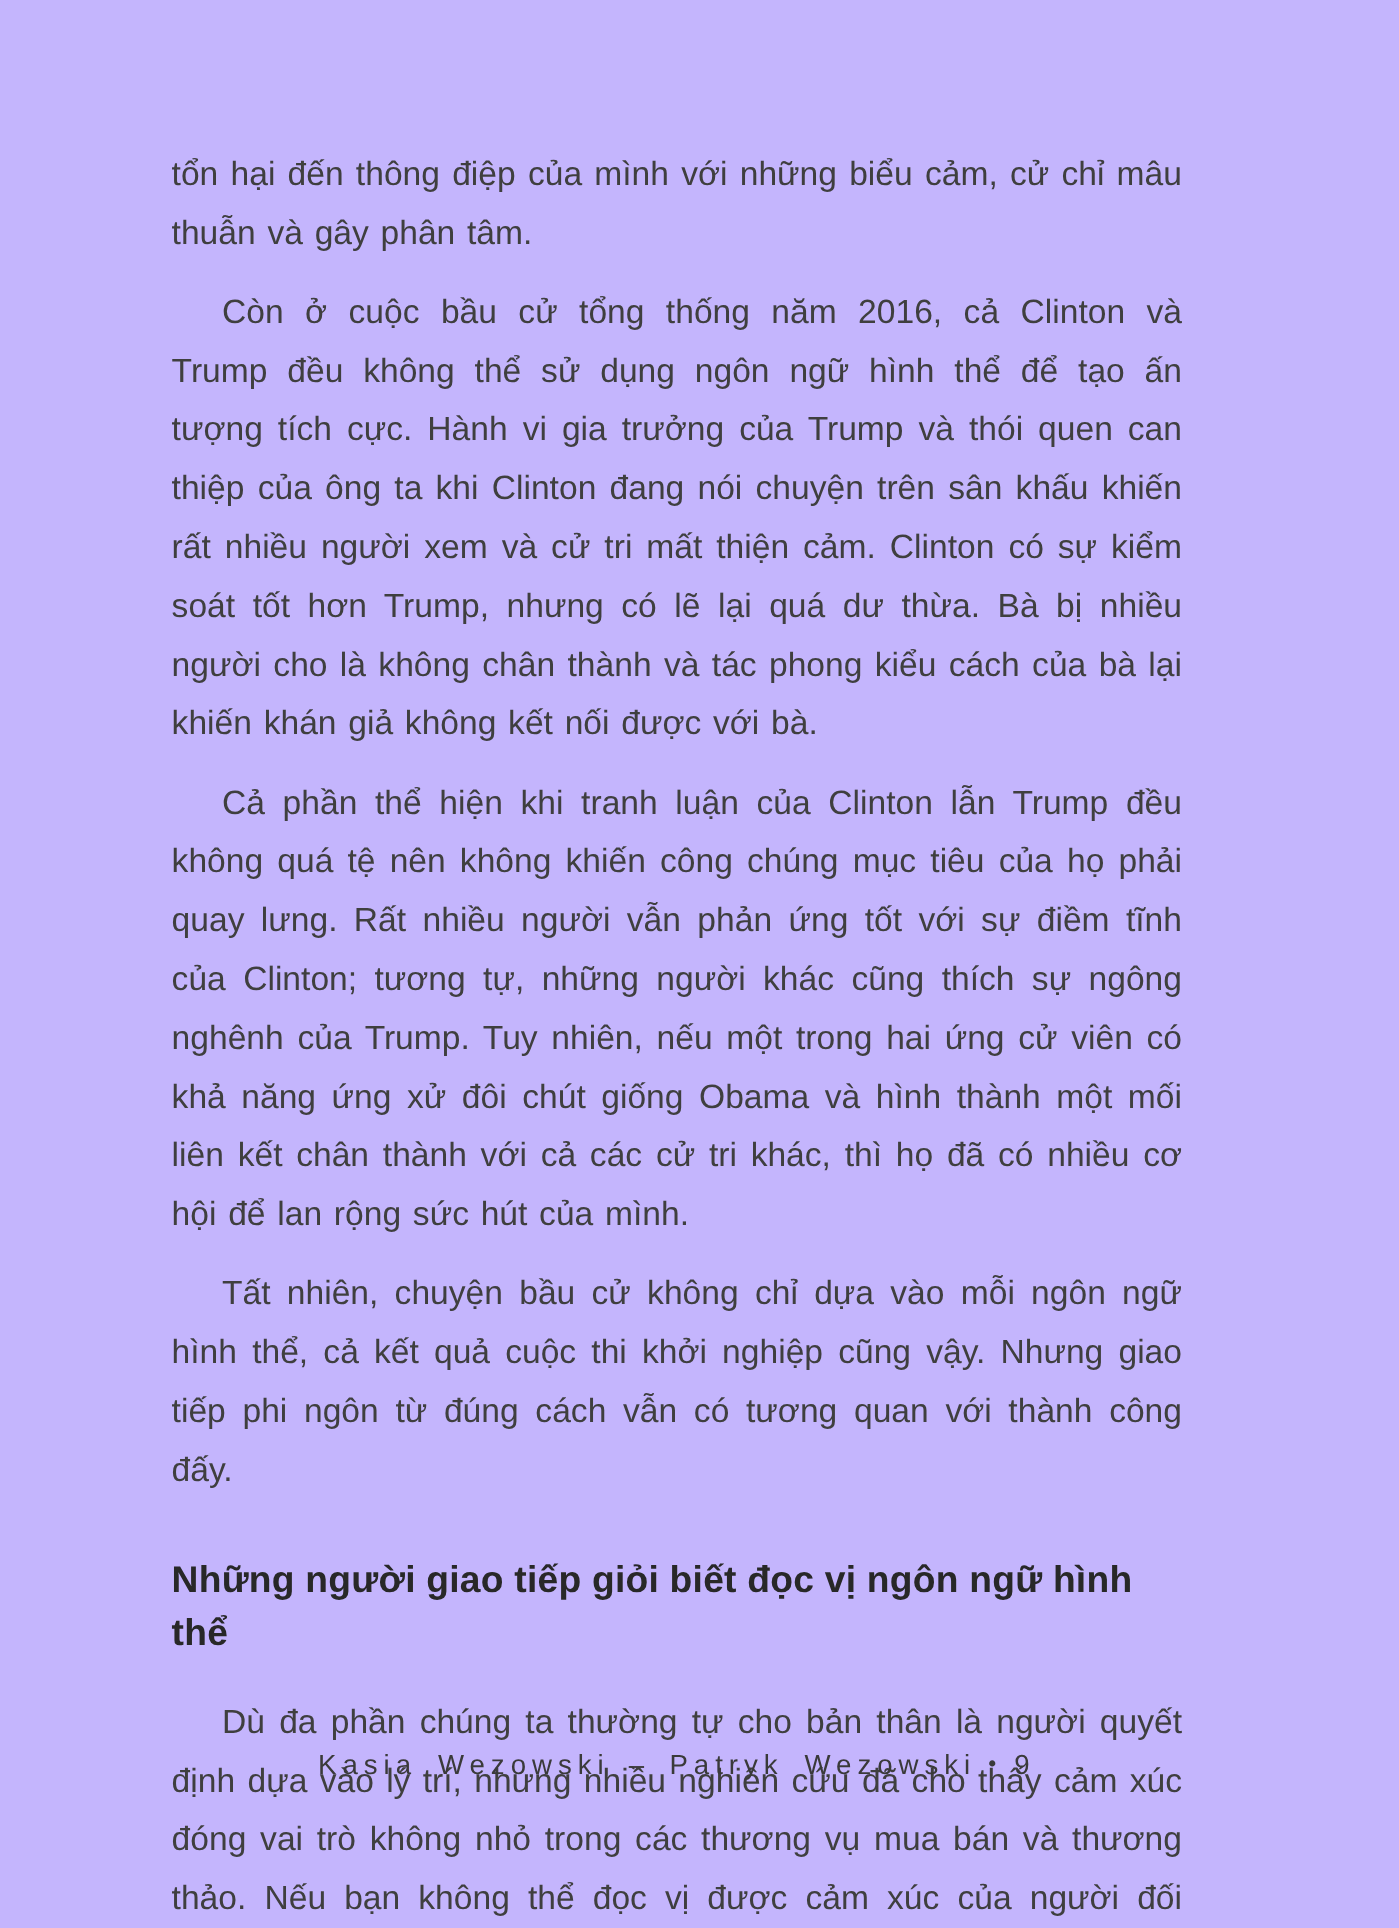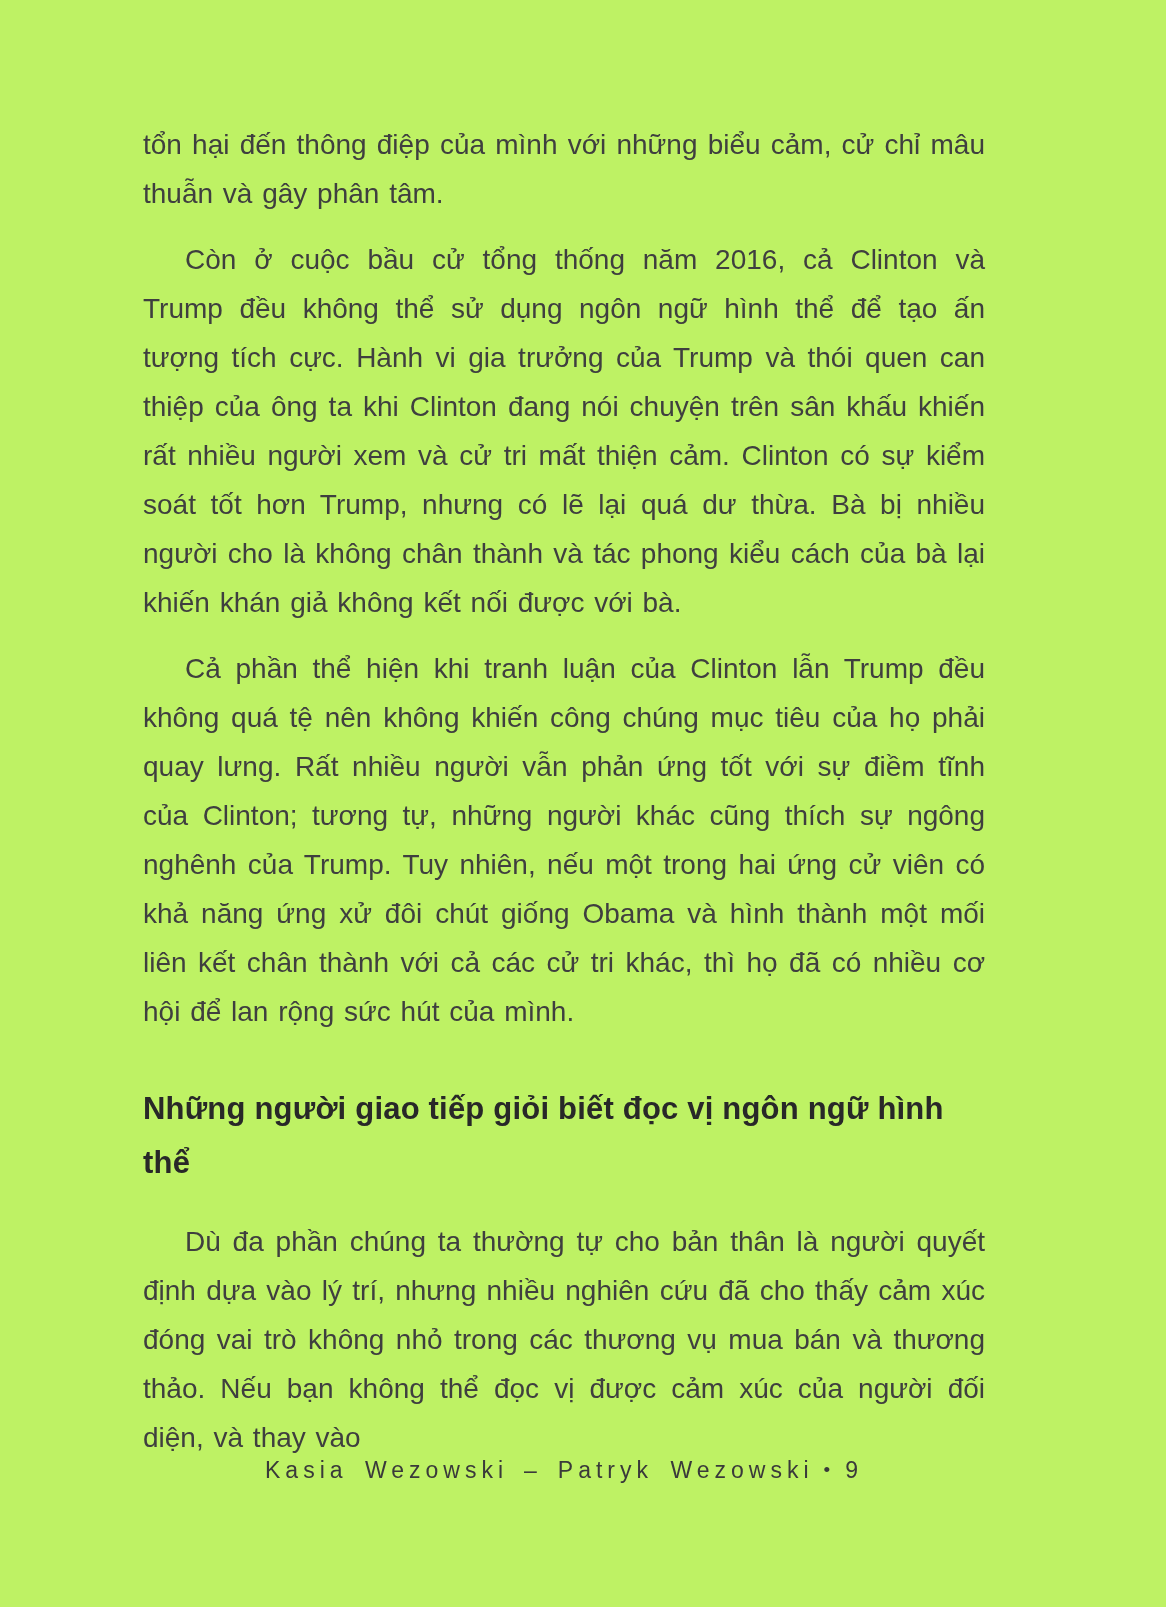--- a/index.html
+++ b/index.html
@@ -9,21 +9,21 @@
   }
   body {
     width: 1166px;
     height: 1607px;
     font-family: "Liberation Sans", sans-serif;
   }
   .page {
     position: relative;
     width: 1166px;
     height: 1607px;
-    background: #bef264;
+    background: #c4b5fd;
     overflow: hidden;
   }
   .text-block {
     position: absolute;
     left: 143px;
     top: 120px;
     width: 842px;
   }
   .body-para {
     margin: 0 0 17px 0;
@@ -33,21 +33,21 @@
     text-align: justify;
     text-indent: 42px;
     word-spacing: 2px;
   }
   .body-para.continuation {
     text-indent: 0;
   }
   .section-heading {
     margin: 46px 0 27px 0;
     font-size: 31px;
-    line-height: 54px;
+    line-height: 44px;
     font-weight: 700;
     color: #282828;
     letter-spacing: 0.2px;
   }
   .page-footer {
     position: absolute;
     top: 1456px;
     left: 143px;
     width: 842px;
     text-align: center;
@@ -68,20 +68,21 @@
   }
 </style>
 </head>
 <body>
 
 <div class="page">
   <div class="text-block">
     <p class="body-para continuation">tổn hại đến thông điệp của mình với những biểu cảm, cử chỉ mâu thuẫn và gây phân tâm.</p>
     <p class="body-para">Còn ở cuộc bầu cử tổng thống năm 2016, cả Clinton và Trump đều không thể sử dụng ngôn ngữ hình thể để tạo ấn tượng tích cực. Hành vi gia trưởng của Trump và thói quen can thiệp của ông ta khi Clinton đang nói chuyện trên sân khấu khiến rất nhiều người xem và cử tri mất thiện cảm. Clinton có sự kiểm soát tốt hơn Trump, nhưng có lẽ lại quá dư thừa. Bà bị nhiều người cho là không chân thành và tác phong kiểu cách của bà lại khiến khán giả không kết nối được với bà.</p>
     <p class="body-para">Cả phần thể hiện khi tranh luận của Clinton lẫn Trump đều không quá tệ nên không khiến công chúng mục tiêu của họ phải quay lưng. Rất nhiều người vẫn phản ứng tốt với sự điềm tĩnh của Clinton; tương tự, những người khác cũng thích sự ngông nghênh của Trump. Tuy nhiên, nếu một trong hai ứng cử viên có khả năng ứng xử đôi chút giống Obama và hình thành một mối liên kết chân thành với cả các cử tri khác, thì họ đã có nhiều cơ hội để lan rộng sức hút của mình.</p>
+    <p class="body-para">Tất nhiên, chuyện bầu cử không chỉ dựa vào mỗi ngôn ngữ hình thể, cả kết quả cuộc thi khởi nghiệp cũng vậy. Nhưng giao tiếp phi ngôn từ đúng cách vẫn có tương quan với thành công đấy.</p>
     <h2 class="section-heading">Những người giao tiếp giỏi biết đọc vị ngôn ngữ hình thể</h2>
     <p class="body-para">Dù đa phần chúng ta thường tự cho bản thân là người quyết định dựa vào lý trí, nhưng nhiều nghiên cứu đã cho thấy cảm xúc đóng vai trò không nhỏ trong các thương vụ mua bán và thương thảo. Nếu bạn không thể đọc vị được cảm xúc của người đối diện, và thay vào</p>
   </div>
 
   <div class="page-footer">
     <span>Kasia Wezowski</span><span class="dash">–</span><span>Patryk Wezowski</span><span class="bullet">•</span><span>9</span>
   </div>
 </div>
 
 </body></html>

